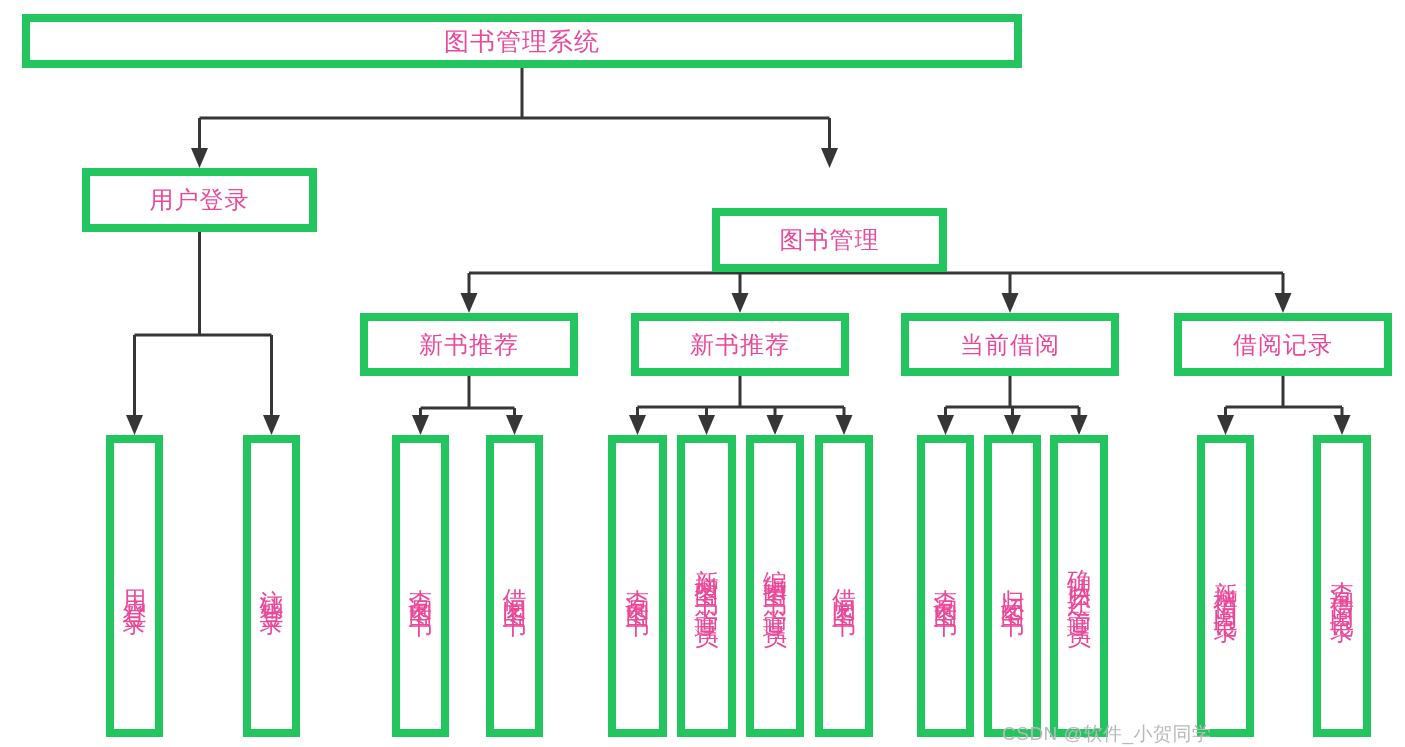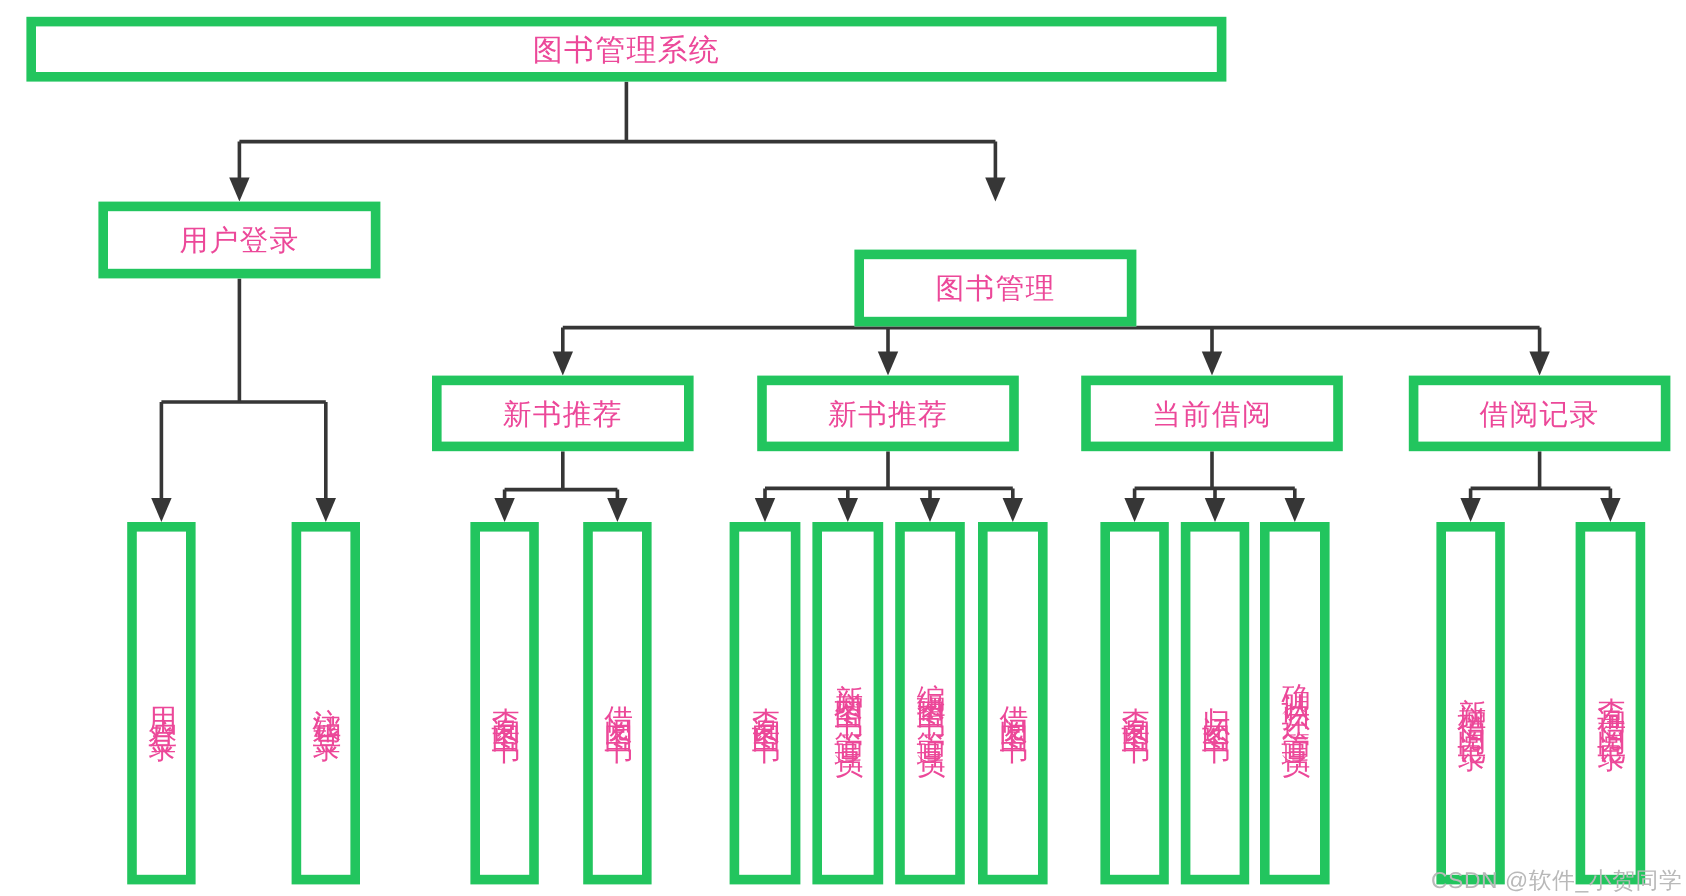--- a/index.html
+++ b/index.html
@@ -57,21 +57,21 @@
     letter-spacing: 8px;
     line-height: 1;
   }
   .watermark {
     position: absolute;
     right: 3px;
     top: 721px;
     width: 400px;
     font-size: 19px;
     color: #b9b9b9;
-    text-align: right;
+    text-align: left;
     letter-spacing: 0.5px;
     z-index: 2;
     white-space: nowrap;
   }
 </style>
 </head>
 <body>
 
 <div class="canvas">
 

